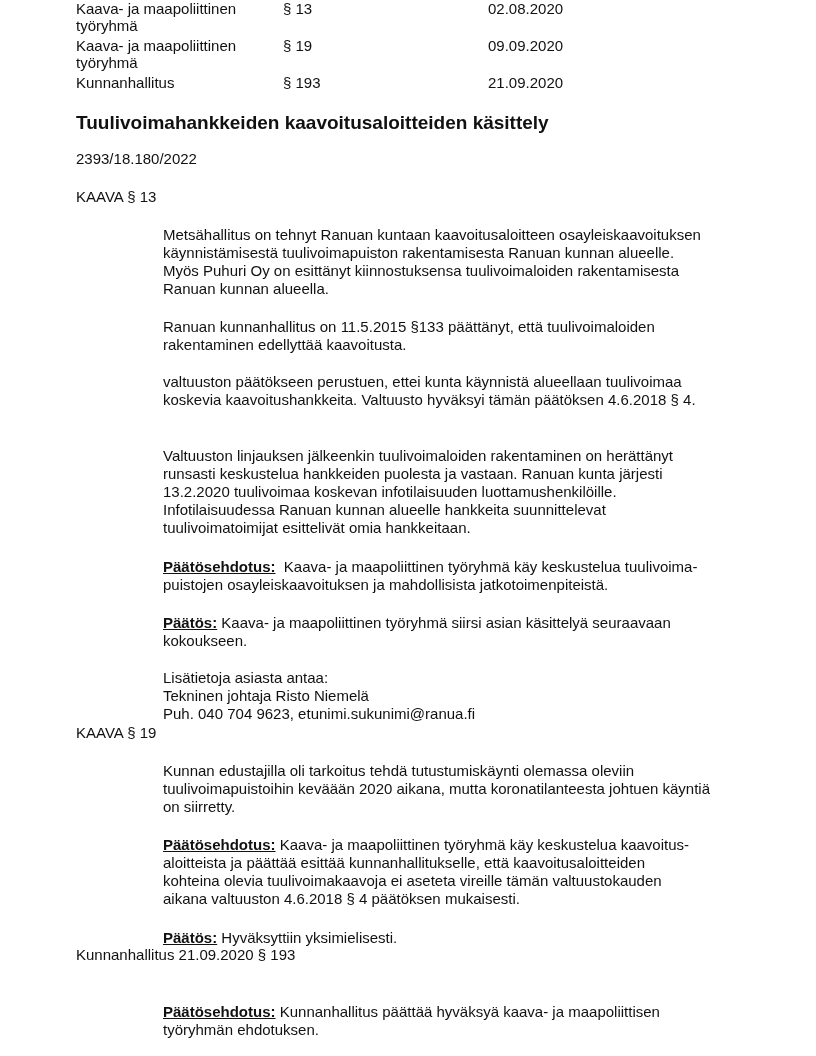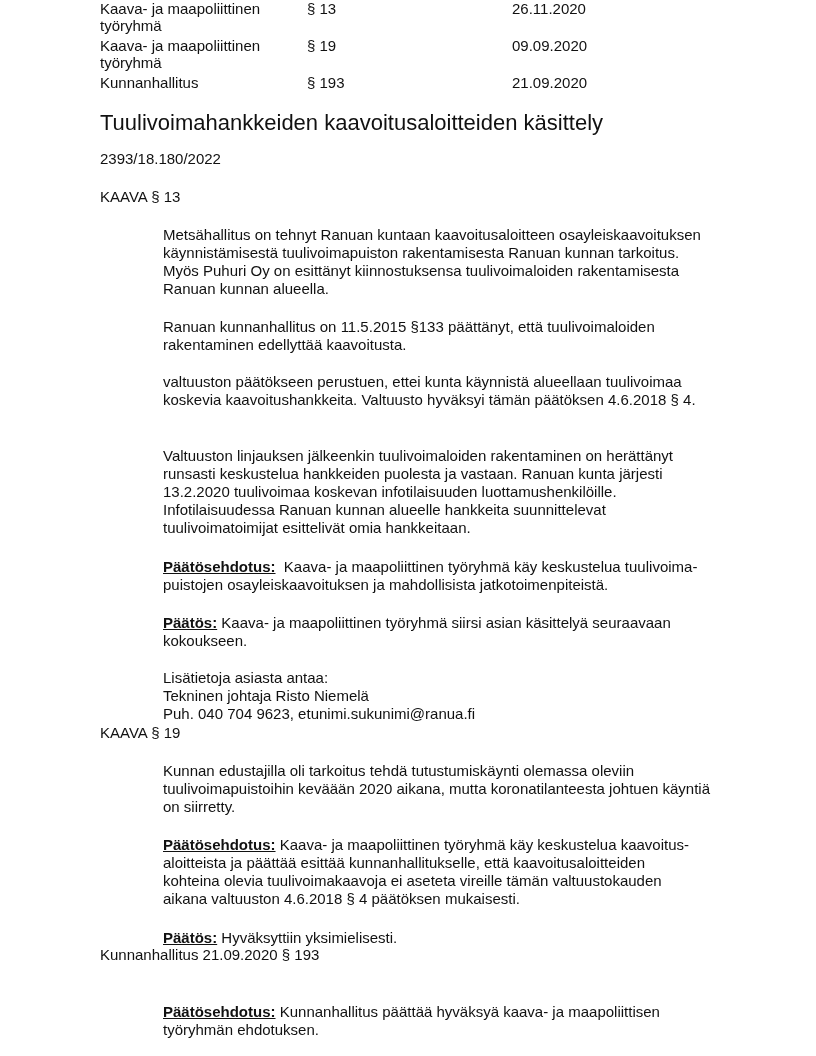--- a/index.html
+++ b/index.html
@@ -1,50 +1,50 @@
 <!DOCTYPE html>
 <html><head>
 <meta charset="utf-8">
 <style>
   html, body { margin: 0; padding: 0; background: #ffffff; }
   body { width: 816px; height: 1056px; position: relative; overflow: hidden;
          font-family: "Liberation Sans", sans-serif; font-size: 15px; color: #111111; }
-  .abs { position: absolute; white-space: nowrap; line-height: 18px; margin-left: 24px; }
+  .abs { position: absolute; white-space: nowrap; line-height: 18px; }
   .para { position: absolute; left: 163px; width: 600px; line-height: 18px; white-space: nowrap; }
   .para div { height: 18px; }
   .lbl { font-weight: bold; text-decoration: underline; }
-  .title { font-weight: normal; font-size: 22px; line-height: 22px; }
+  .title { font-weight: bold; font-size: 19px; line-height: 22px; }
 </style>
 </head>
 <body>
 
 <div>
   <div class="abs" style="left:76px;top:0px;">Kaava- ja maapoliittinen</div>
   <div class="abs" style="left:76px;top:17px;">työryhmä</div>
   <div class="abs" style="left:283px;top:0px;">§ 13</div>
-  <div class="abs" style="left:488px;top:0px;">26.11.2020</div>
+  <div class="abs" style="left:488px;top:0px;">02.08.2020</div>
 
   <div class="abs" style="left:76px;top:37px;">Kaava- ja maapoliittinen</div>
   <div class="abs" style="left:76px;top:54px;">työryhmä</div>
   <div class="abs" style="left:283px;top:37px;text-align:center;">§ 19</div>
   <div class="abs" style="left:488px;top:37px;">09.09.2020</div>
 
   <div class="abs" style="left:76px;top:74px;">Kunnanhallitus</div>
   <div class="abs" style="left:283px;top:74px;">§ 193</div>
   <div class="abs" style="left:488px;top:74px;">21.09.2020</div>
 </div>
 
 <div class="abs title" style="left:76px;top:112px;">Tuulivoimahankkeiden kaavoitusaloitteiden käsittely</div>
 <div class="abs" style="left:76px;top:150px;">2393/18.180/2022</div>
 
 <div class="abs" style="left:76px;top:188px;">KAAVA § 13</div>
 
 <div class="para" style="top:226px;">
   <div>Metsähallitus on tehnyt Ranuan kuntaan kaavoitusaloitteen osayleiskaavoituksen</div>
-  <div>käynnistämisestä tuulivoimapuiston rakentamisesta Ranuan kunnan tarkoitus.</div>
+  <div>käynnistämisestä tuulivoimapuiston rakentamisesta Ranuan kunnan alueelle.</div>
   <div>Myös Puhuri Oy on esittänyt kiinnostuksensa tuulivoimaloiden rakentamisesta</div>
   <div>Ranuan kunnan alueella.</div>
 </div>
 
 <div class="para" style="top:318px;">
   <div>Ranuan kunnanhallitus on 11.5.2015 §133 päättänyt, että tuulivoimaloiden</div>
   <div>rakentaminen edellyttää kaavoitusta.</div>
 </div>
 
 <div class="para" style="top:373px;">

